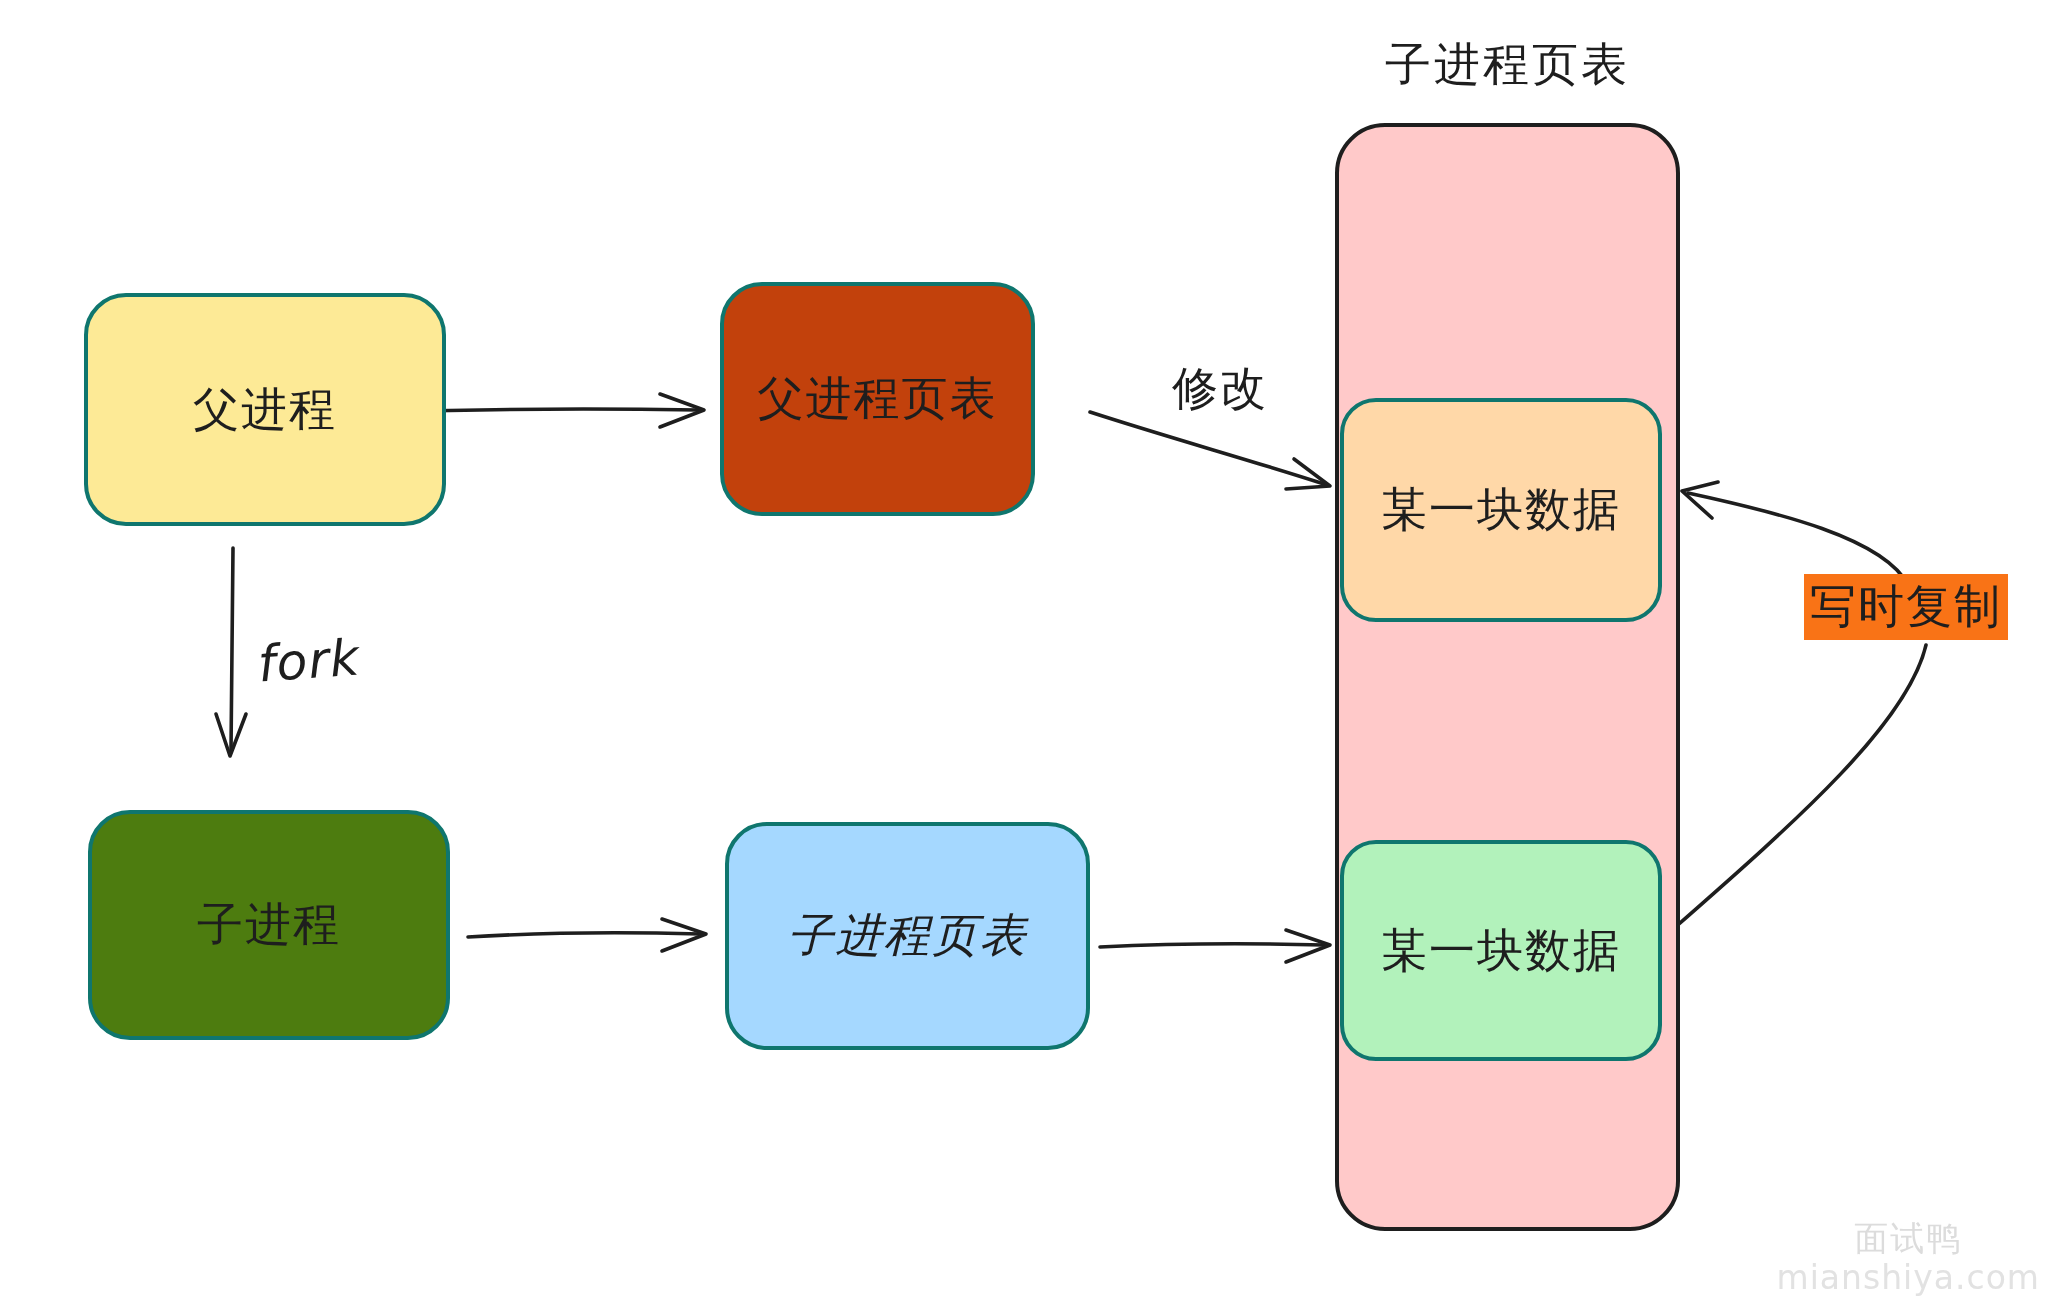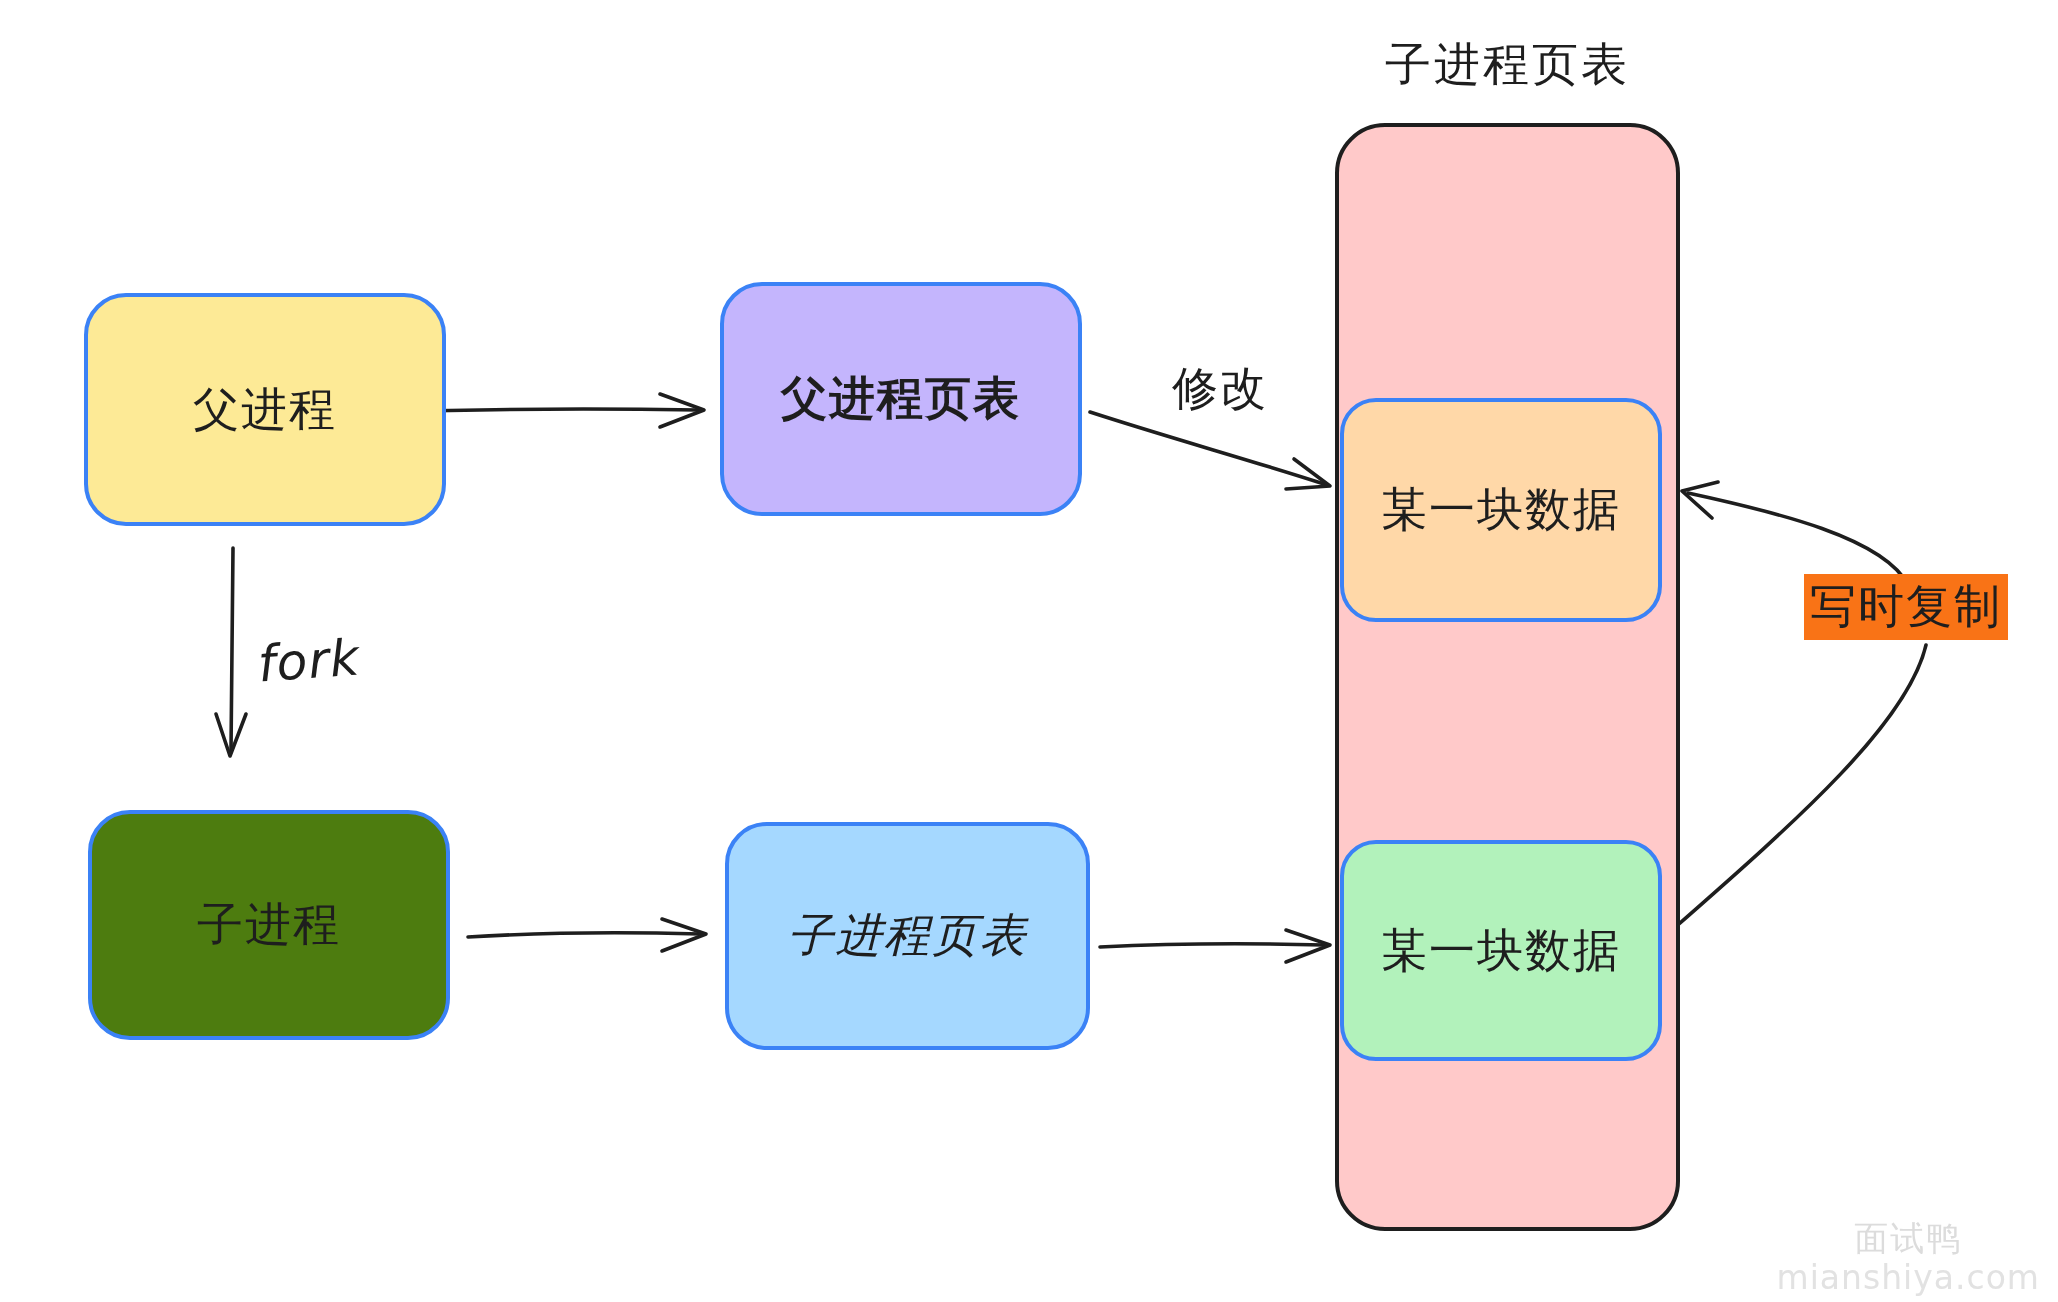--- a/index.html
+++ b/index.html
@@ -11,21 +11,21 @@
     font-family:"DejaVu Sans","Liberation Sans",sans-serif;
     color:#1e1e1e;
   }
   .arrow-layer{position:absolute;left:0;top:0;width:2058px;height:1302px;pointer-events:none;}
   .arrow-layer path, .arrow-layer polyline{
     fill:none;stroke:#1e1e1e;stroke-width:3.6;
     stroke-linecap:round;stroke-linejoin:round;
   }
   .node{
     position:absolute;
-    border:4px solid #3b82f6;
+    border:4px solid #0f766e;
     border-radius:42px;
     display:flex;align-items:center;justify-content:center;
     font-size:46px;font-weight:500;letter-spacing:2px;
     box-sizing:border-box;
   }
   .column{
     position:absolute;
     border:4px solid #1e1e1e;
     border-radius:50px;
     box-sizing:border-box;
@@ -100,21 +100,21 @@
   <div class="diagram-title">子进程页表</div>
 
   <div class="node" style="left: 84px; top: 293px; width: 362px; height: 233px; background-color: rgb(253, 234, 150);">
     <span>父进程</span>
   </div>
 
   <div class="node" style="left: 88px; top: 810px; width: 362px; height: 230px; background-color: #4d7c0f;">
     <span>子进程</span>
   </div>
 
-  <div class="node" style="left: 720px; top: 282px; width: 362px; height: 234px; background-color: #c4b5fd; font-weight: bold;">
+  <div class="node" style="left: 720px; top: 282px; width: 315px; height: 234px; background-color: #c2410c;">
     <span>父进程页表</span>
   </div>
 
   <div class="node" style="left: 725px; top: 822px; width: 365px; height: 228px; background-color: rgb(165, 216, 255); font-style: italic;">
     <span>子进程页表</span>
   </div>
 
   <div class="node inner-box" style="left: 1340px; top: 390px; width: 322px; height: 224px; background-color: rgb(255, 216, 168);">
     <span>某一块数据</span>
   </div>

